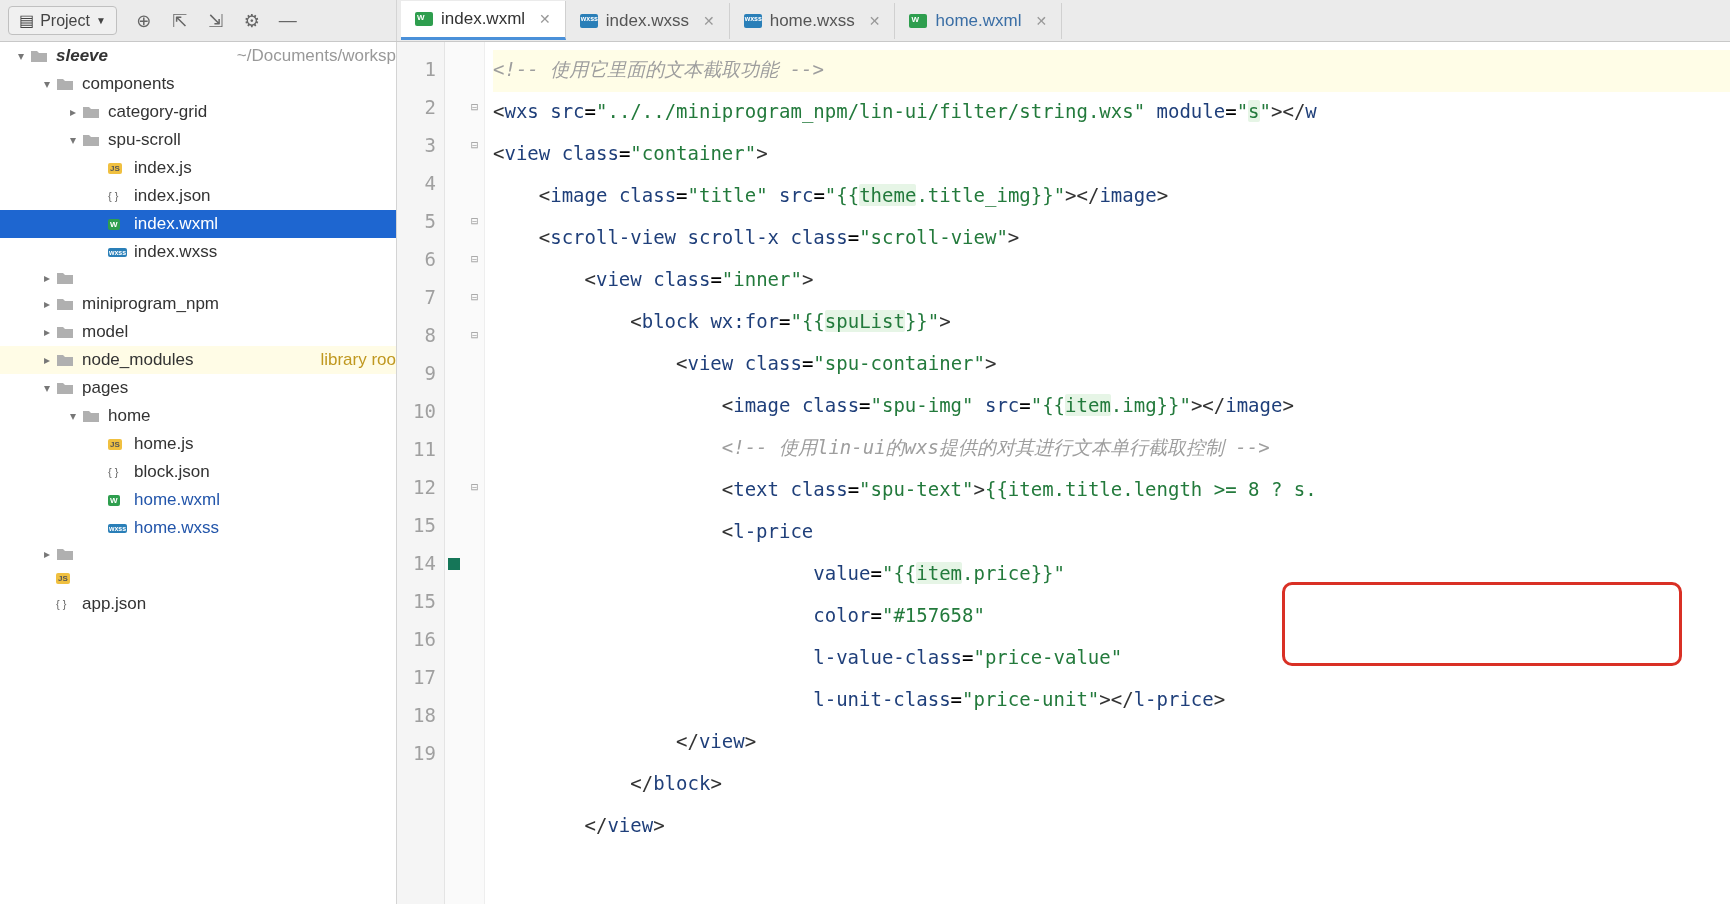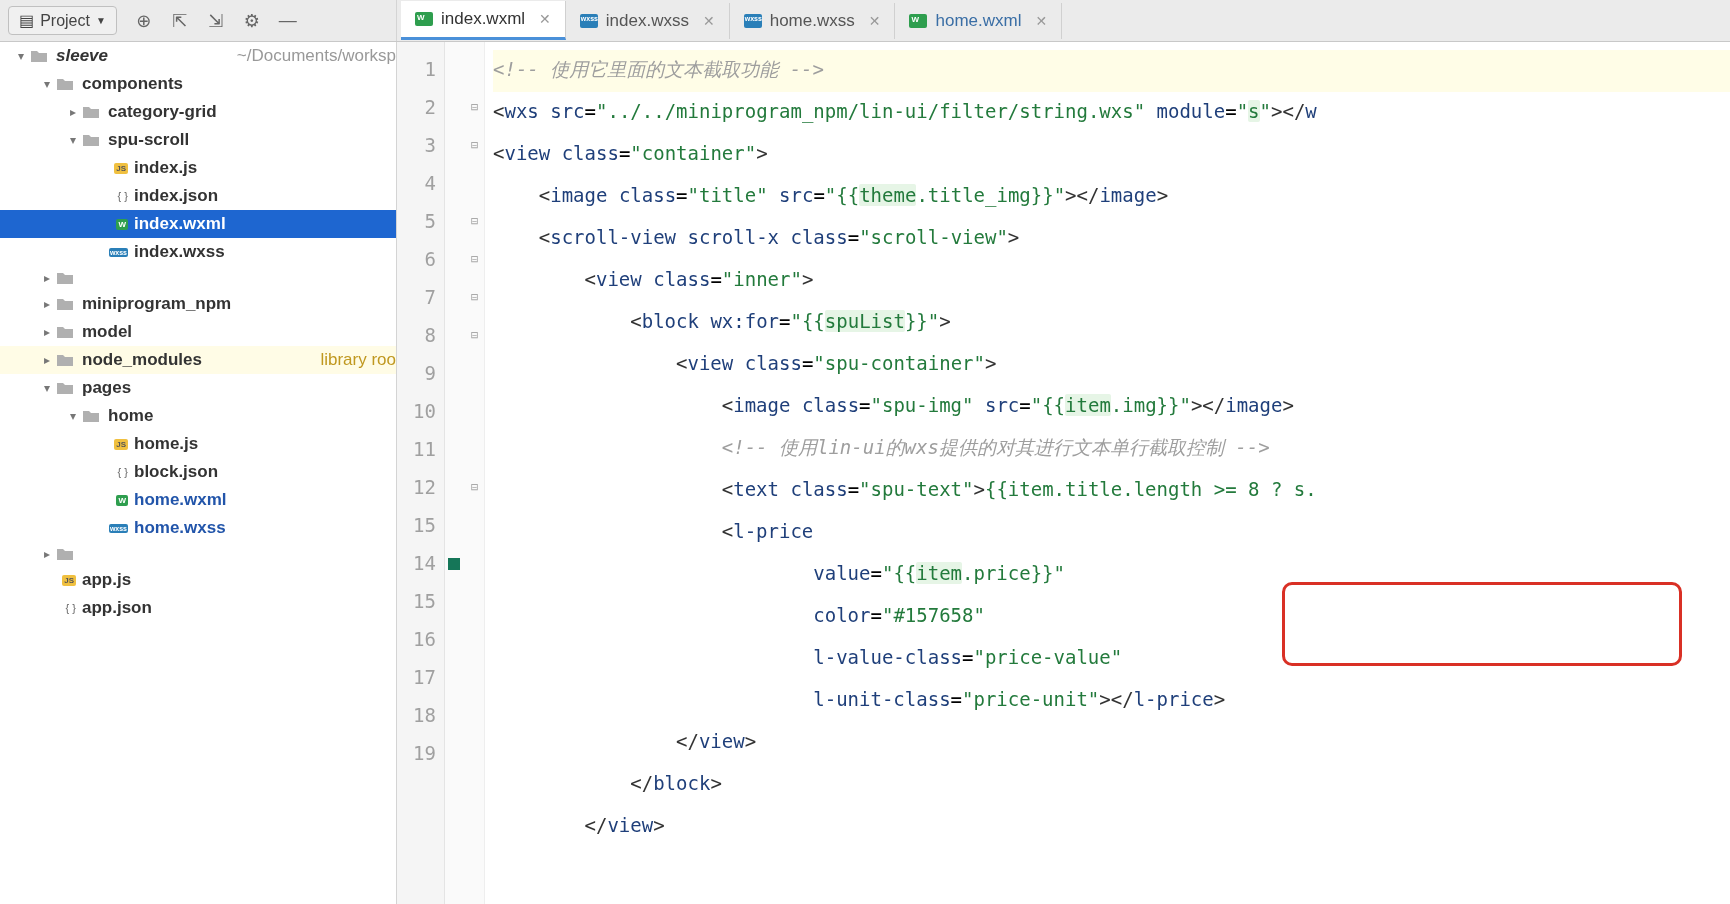--- a/index.html
+++ b/index.html
@@ -25,22 +25,22 @@
     
     .main { display: flex; flex: 1; overflow: hidden; }
     
     
     .sidebar { width: 397px; background: #fff; border-right: 1px solid #d4d4d4; overflow: hidden; font-size: 17px; color: #333; }
     .tree-row { display: flex; align-items: center; padding: 4px 0 4px 8px; white-space: nowrap; }
     .tree-row.selected { background: #1e66d0; color: #fff; }
     .tree-toggle { width: 18px; text-align: center; color: #777; font-size: 12px; user-select: none; }
     .tree-row.selected .tree-toggle { color: #fff; }
     .folder-ico { width: 20px; height: 16px; margin-right: 6px; display: inline-flex; align-items: center; }
-    .file-ico-tree { width: 20px; height: 16px; margin-right: 6px; display: inline-flex; align-items: center; justify-content: flex-end; font-size: 10px; }
-    .tree-label { flex: 1; overflow: hidden; text-overflow: ellipsis; font-weight: bold; }
+    .file-ico-tree { width: 20px; height: 16px; margin-right: 6px; display: inline-flex; align-items: center; justify-content: flex-start; font-size: 10px; }
+    .tree-label { flex: 1; overflow: hidden; text-overflow: ellipsis; }
     .tree-label.bold { font-weight: 700; font-style: italic; }
     .tree-hint { color: #999; margin-left: 6px; }
     .indent-0 { padding-left: 12px; }
     .indent-1 { padding-left: 38px; }
     .indent-2 { padding-left: 64px; }
     .indent-3 { padding-left: 90px; }
     .library-hint { color: #c09820; }
     .modified-file { color: #2255aa; }
     
     
@@ -274,21 +274,20 @@
               <svg width="18" height="14" viewBox="0 0 18 14">
                 <path class="folder-svg" d="M1 2h6l2 2h8v9H1z"></path>
               </svg>
             </span>
           </div>
           <div class="tree-row indent-1">
             <span class="tree-toggle"></span>
             <span class="file-ico-tree">
               <span class="ico-js">JS</span>
             </span>
-            <span class="tree-label">app.js</span>
           </div>
           <div class="tree-row indent-1">
             <span class="tree-toggle"></span>
             <span class="file-ico-tree">
               <span class="ico-json">{ }</span>
             </span>
             <span class="tree-label">app.json</span>
           </div>
         </div>
     </div>

